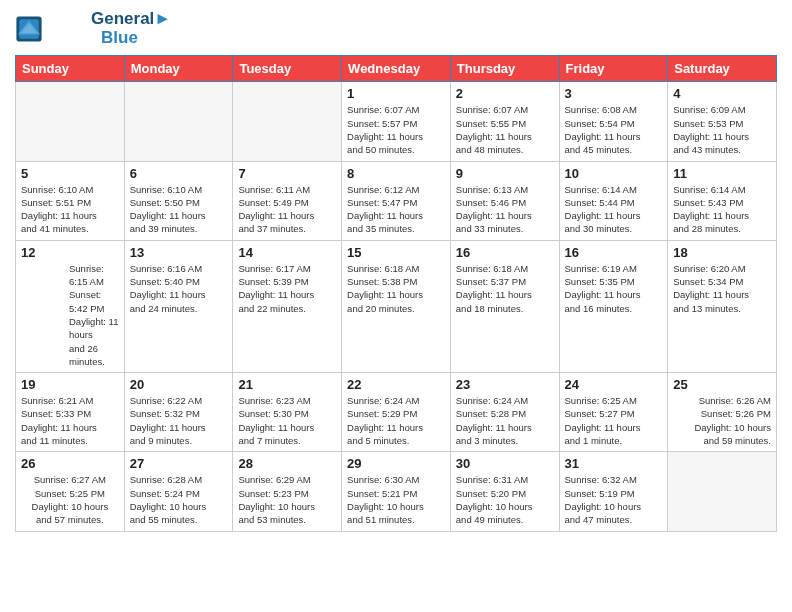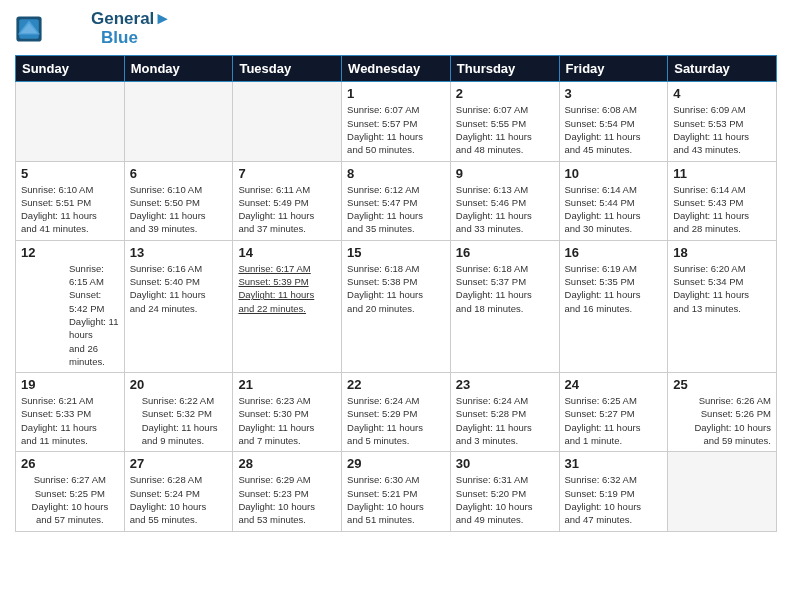--- a/index.html
+++ b/index.html
@@ -41,21 +41,21 @@
     .location {
       font-size: 14px;
       color: #555;
     }
     .calendar {
       width: 100%;
       border-collapse: collapse;
       table-layout: fixed;
     }
     .calendar th {
-      background: #0f172a;
+      background: #ef4444;
       color: #fff;
       text-align: left;
       padding: 5px 6px;
       font-size: 13px;
       font-weight: bold;
       border: 1px solid #2e86c1;
     }
     .calendar td {
       border: 1px solid #ccc;
       vertical-align: top;
@@ -209,21 +209,21 @@
           </td>
           <td>
             <span class="day-num">13</span>
             <div class="day-info" style="white-space: pre-line;">Sunrise: 6:16 AM
 Sunset: 5:40 PM
 Daylight: 11 hours
 and 24 minutes.</div>
           </td>
           <td>
             <span class="day-num">14</span>
-            <div class="day-info" style="white-space: pre-line; text-decoration: underline;">Sunrise: 6:17 AM
+            <div class="day-info" style="white-space: pre-line;">Sunrise: 6:17 AM
 Sunset: 5:39 PM
 Daylight: 11 hours
 and 22 minutes.</div>
           </td>
           <td>
             <span class="day-num">15</span>
             <div class="day-info" style="white-space: pre-line;">Sunrise: 6:18 AM
 Sunset: 5:38 PM
 Daylight: 11 hours
 and 20 minutes.</div>
@@ -253,21 +253,21 @@
         <tr>
           <td>
             <span class="day-num">19</span>
             <div class="day-info" style="white-space: pre-line;">Sunrise: 6:21 AM
 Sunset: 5:33 PM
 Daylight: 11 hours
 and 11 minutes.</div>
           </td>
           <td>
             <span class="day-num">20</span>
-            <div class="day-info" style="white-space: pre-line; margin-left: 12px;">Sunrise: 6:22 AM
+            <div class="day-info" style="white-space: pre-line;">Sunrise: 6:22 AM
 Sunset: 5:32 PM
 Daylight: 11 hours
 and 9 minutes.</div>
           </td>
           <td>
             <span class="day-num">21</span>
             <div class="day-info" style="white-space: pre-line;">Sunrise: 6:23 AM
 Sunset: 5:30 PM
 Daylight: 11 hours
 and 7 minutes.</div>

